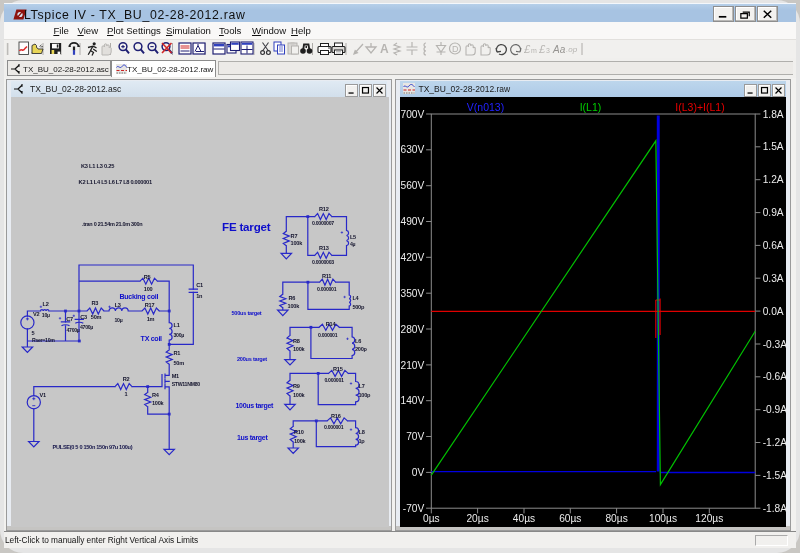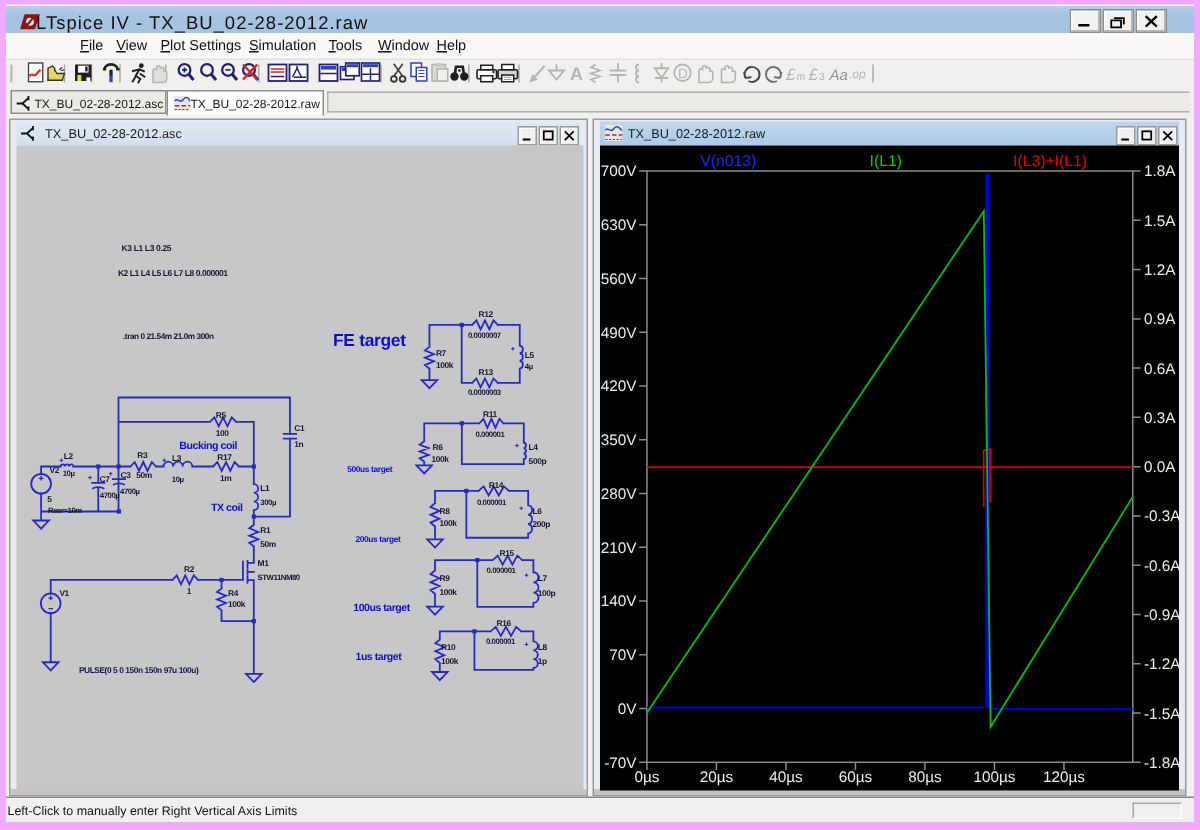--- a/index.html
+++ b/index.html
@@ -1,16 +1,16 @@
 <!DOCTYPE html>
 <html><head><meta charset="utf-8"><style>
 html,body{margin:0;padding:0;width:800px;height:553px;overflow:hidden;background:#c9c7c3;}
 *{box-sizing:border-box;font-family:"Liberation Sans",sans-serif;}
 .abs{position:absolute;}
-#win{position:relative;width:800px;height:553px;background:#f0abfc;}
+#win{position:relative;width:800px;height:553px;background:#e5e5e5;border-radius:23px;}
 #titlebar{position:absolute;left:4px;top:3px;width:792px;height:19px;
  background:linear-gradient(#b6cfe9 0%,#a7c3e2 35%,#a7c3e2 100%);border-top:1.5px solid #f4f7fb;}
 #title-text{position:absolute;left:20px;top:3.5px;font-size:12.3px;letter-spacing:0.68px;color:#101010;white-space:pre;}
 .wbtn{position:absolute;top:1.5px;width:21px;height:16px;background:#f2f1ef;border:1px solid #8e8e8e;
  box-shadow:inset -1px -1px 0 #b9b8b6, inset 1px 1px 0 #ffffff;}
 #menubar{position:absolute;left:4px;top:22px;width:792px;height:18px;background:#f9f8f7;border-bottom:1px solid #e2e0dd;}
 .menu{position:absolute;top:3px;font-size:9.6px;color:#111;margin-left:44px;}
 #toolbar{position:absolute;left:4px;top:40px;width:792px;height:18px;background:#f1f0ee;}
 #toolbar svg{opacity:0.93;}
 #tabbar{position:absolute;left:4px;top:58px;width:792px;height:20px;background:#f0efed;}

